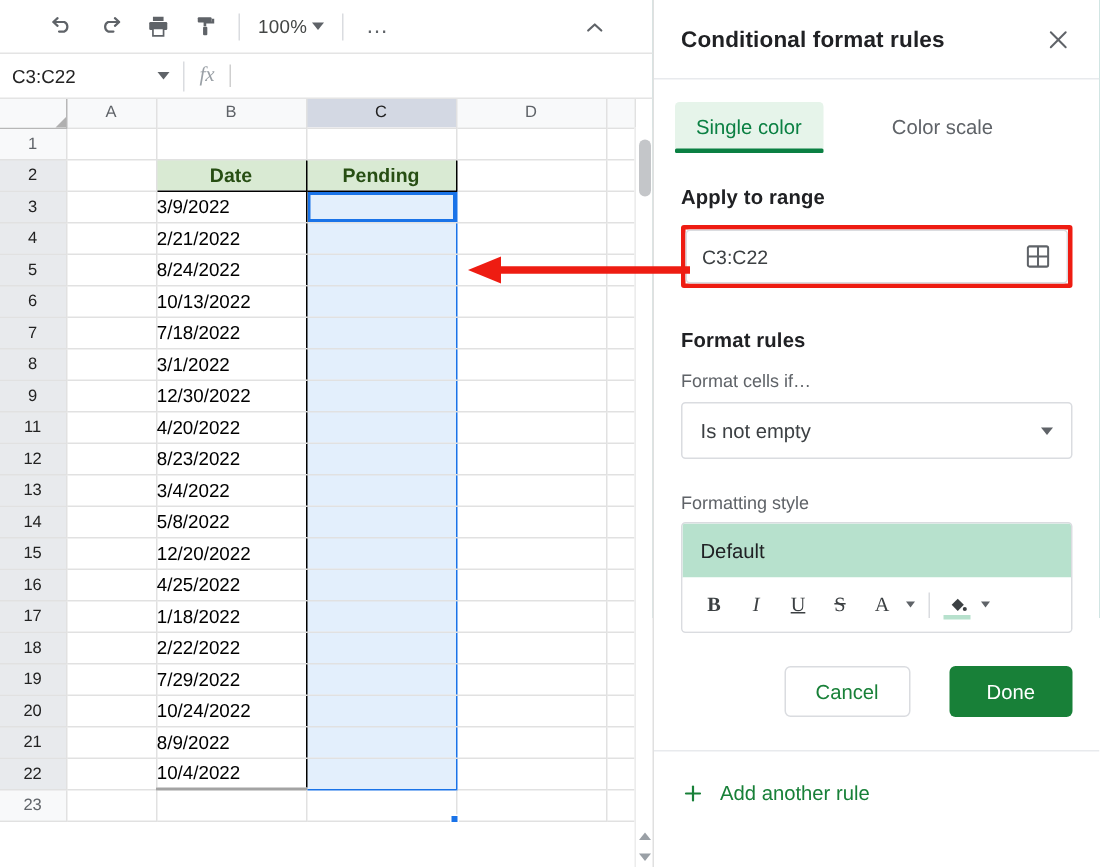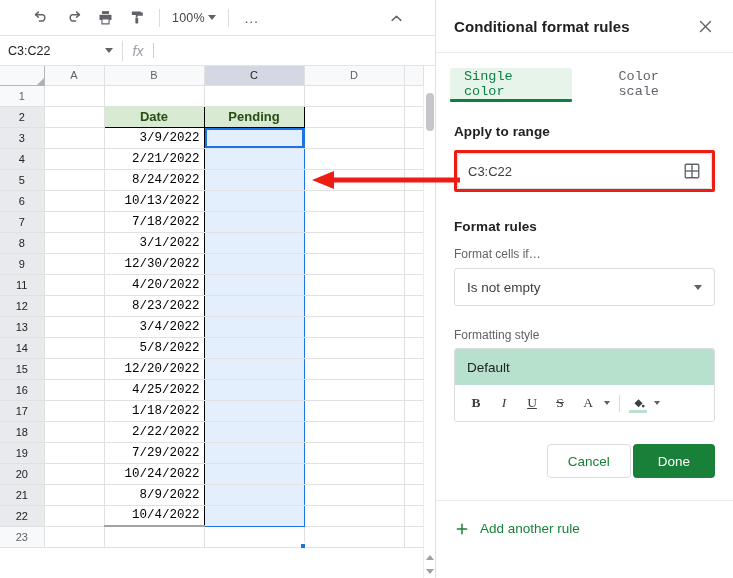--- a/index.html
+++ b/index.html
@@ -63,21 +63,21 @@
     width: 96px; height: 30px; display: flex; align-items: center;
     padding-left: 8px; font-size: 12.5px; color: #222; cursor: text;
   }
   #name-box-caret {
     width: 26px; height: 30px; display: flex; align-items: center;
     justify-content: center; cursor: pointer;
   }
   #fbar-sep { width: 1px; height: 20px; background: #dadce0; }
   #fx-label {
     width: 30px; text-align: center; font-size: 14px; color: #9aa0a6;
-    font-style: italic; font-family: Liberation Sans, sans-serif;
+    font-style: italic; font-family: Liberation Serif, serif;
   }
   #fx-divider { width: 1px; height: 15px; background: #cfcfcf; }
 
   
   #grid-wrap {
     position: absolute; left: 0; top: 66px; width: 435px; height: 512px;
     overflow: hidden; background: #fff;
   }
   table.grid { border-collapse: collapse; table-layout: fixed; }
   table.grid td, table.grid th { padding: 0; margin: 0; }
@@ -103,22 +103,22 @@
     width: 44px; background: #f8f9fa; border: 1px solid #e1e1e1;
     border-top: none; border-left: none;
     font-size: 11px; color: #5f6368; text-align: center; vertical-align: middle;
   }
   .rowhdr.sel { background: #e8eaed; color: #222; }
   td.cell {
     border-right: 1px solid #e1e1e1; border-bottom: 1px solid #e1e1e1;
     font-size: 12.5px; color: #000; vertical-align: middle; background: #fff;
   }
   td.cell.date {
-    text-align: right; padding-right: 4px;
-    border-left: 1px solid #000; border-right: 1px solid #000; font-family: Liberation Mono, monospace;
+    text-align: left; padding-right: 4px;
+    border-left: 1px solid #000; border-right: 1px solid #000;
   }
   td.cell.pending {
     background: #e3effc;
     border-left: 1px solid #1a73e8; border-right: 1px solid #1a73e8;
   }
   td.cell.hdr-green {
     background: #d9ead3; color: #274e13;
     font-weight: bold; text-align: center; font-size: 13px;
     border: 1px solid #000;
   }
@@ -171,21 +171,21 @@
   #panel-close {
     width: 28px; height: 28px; display: flex; align-items: center;
     justify-content: center; color: #5f6368; cursor: pointer; border-radius: 50%;
   }
   #panel-tabs {
     display: flex; align-items: flex-end; height: 40px;
     padding: 0 14px; margin-top: 7px;
   }
   .panel-tab {
     height: 32px; padding: 0 14px; display: flex; align-items: center;
-    font-size: 13.5px; color: #5f6368; cursor: pointer; position: relative; font-family: Liberation Mono, monospace;
+    font-size: 13.5px; color: #5f6368; cursor: pointer; position: relative;
   }
   .panel-tab.active {
     color: #0b8043; background: #e6f4ea; border-radius: 3px 3px 0 0;
   }
   .panel-tab.active::after {
     content: ""; position: absolute; left: 0; right: 0; bottom: -2px;
     height: 3px; background: #0b8043; border-radius: 1px;
   }
   .panel-section-label {
     padding: 0 18px; font-size: 13.5px; color: #202124; font-weight: bold;
@@ -236,21 +236,21 @@
     width: 0; height: 0; margin-left: 1px; margin-right: 4px;
     border-left: 3.5px solid transparent; border-right: 3.5px solid transparent;
     border-top: 4.5px solid #5f6368; align-self: center; cursor: pointer;
   }
   .style-sep { width: 1px; height: 17px; background: #dadce0; margin: 0 5px; }
   #fill-underline {
     position: absolute; left: 4px; right: 4px; bottom: 3px; height: 3px;
     background: #b7e1cd;
   }
   #panel-actions {
-    display: flex; justify-content: flex-end; align-items: center; gap: 2px;
+    display: flex; justify-content: flex-end; align-items: center; gap: 26px;
     padding: 0 18px; margin-top: 22px;
   }
   #cancel-button {
     height: 34px; padding: 0 20px; border: 1px solid #dadce0;
     border-radius: 4px; background: #fff; color: #188038;
     font-size: 13.5px; cursor: pointer; font-family: "Liberation Sans", sans-serif;
   }
   #done-button {
     height: 34px; padding: 0 25px; border: none; border-radius: 4px;
     background: #188038; color: #fff; font-size: 13.5px; cursor: pointer;

